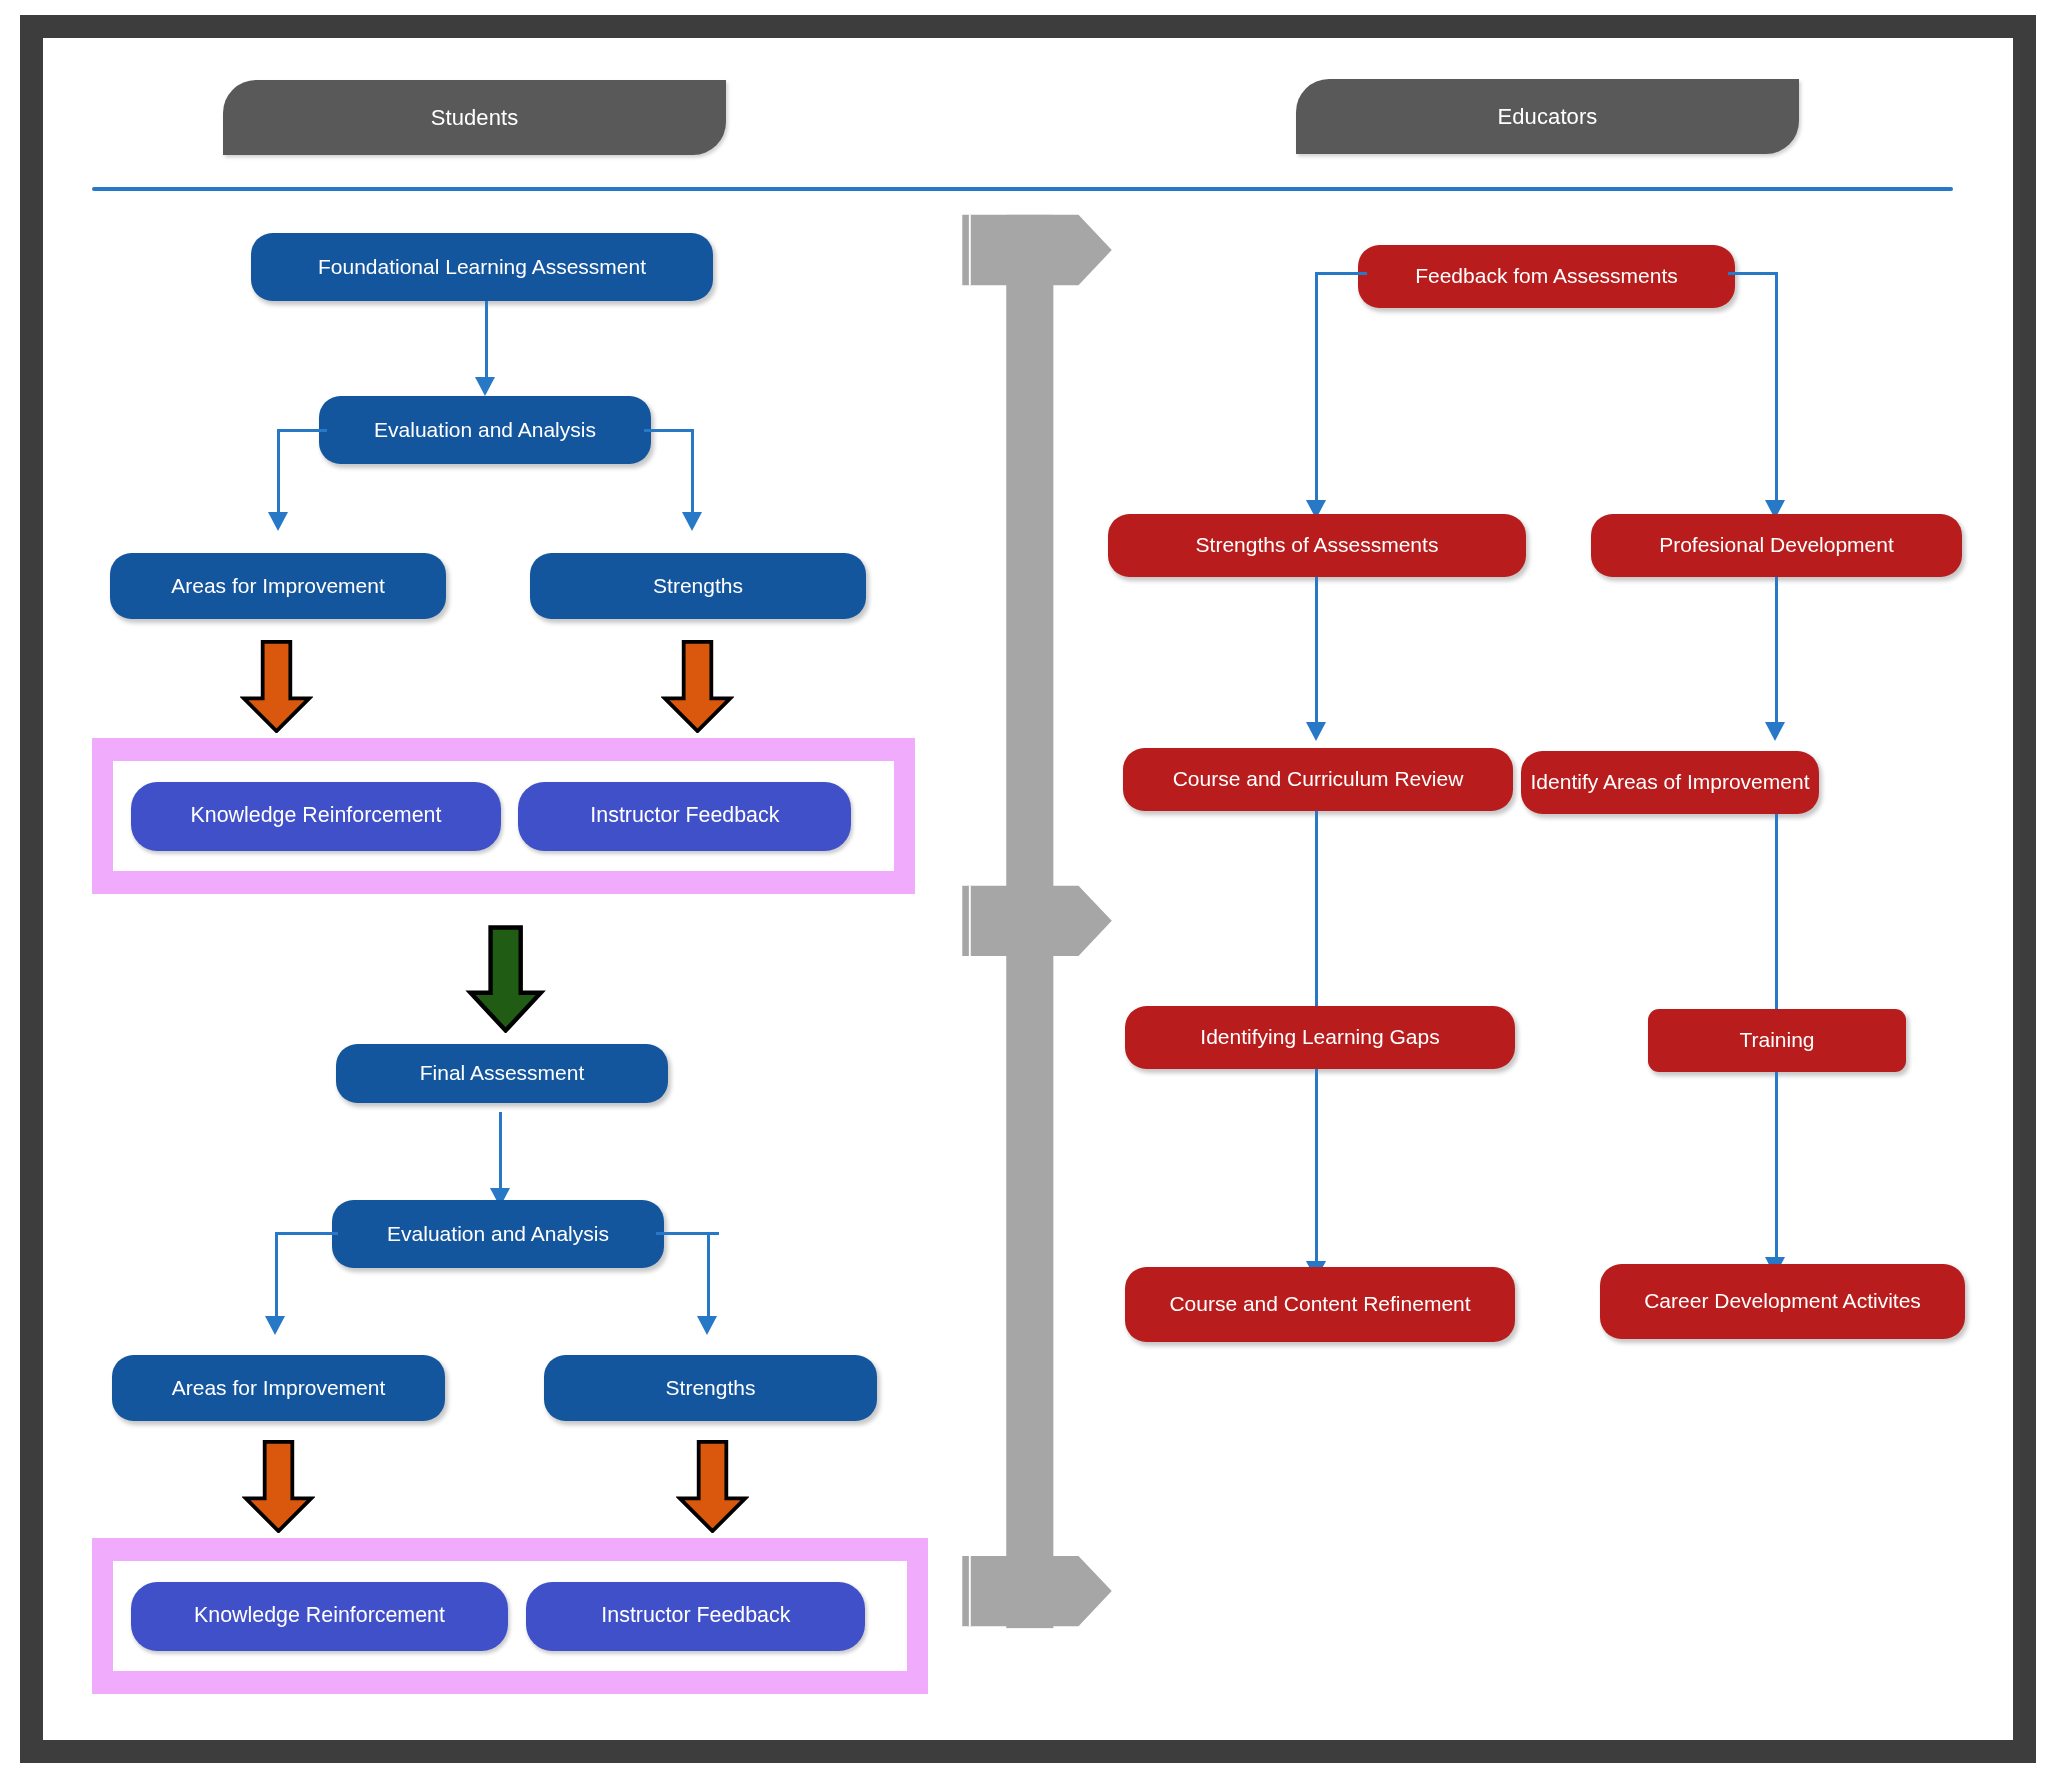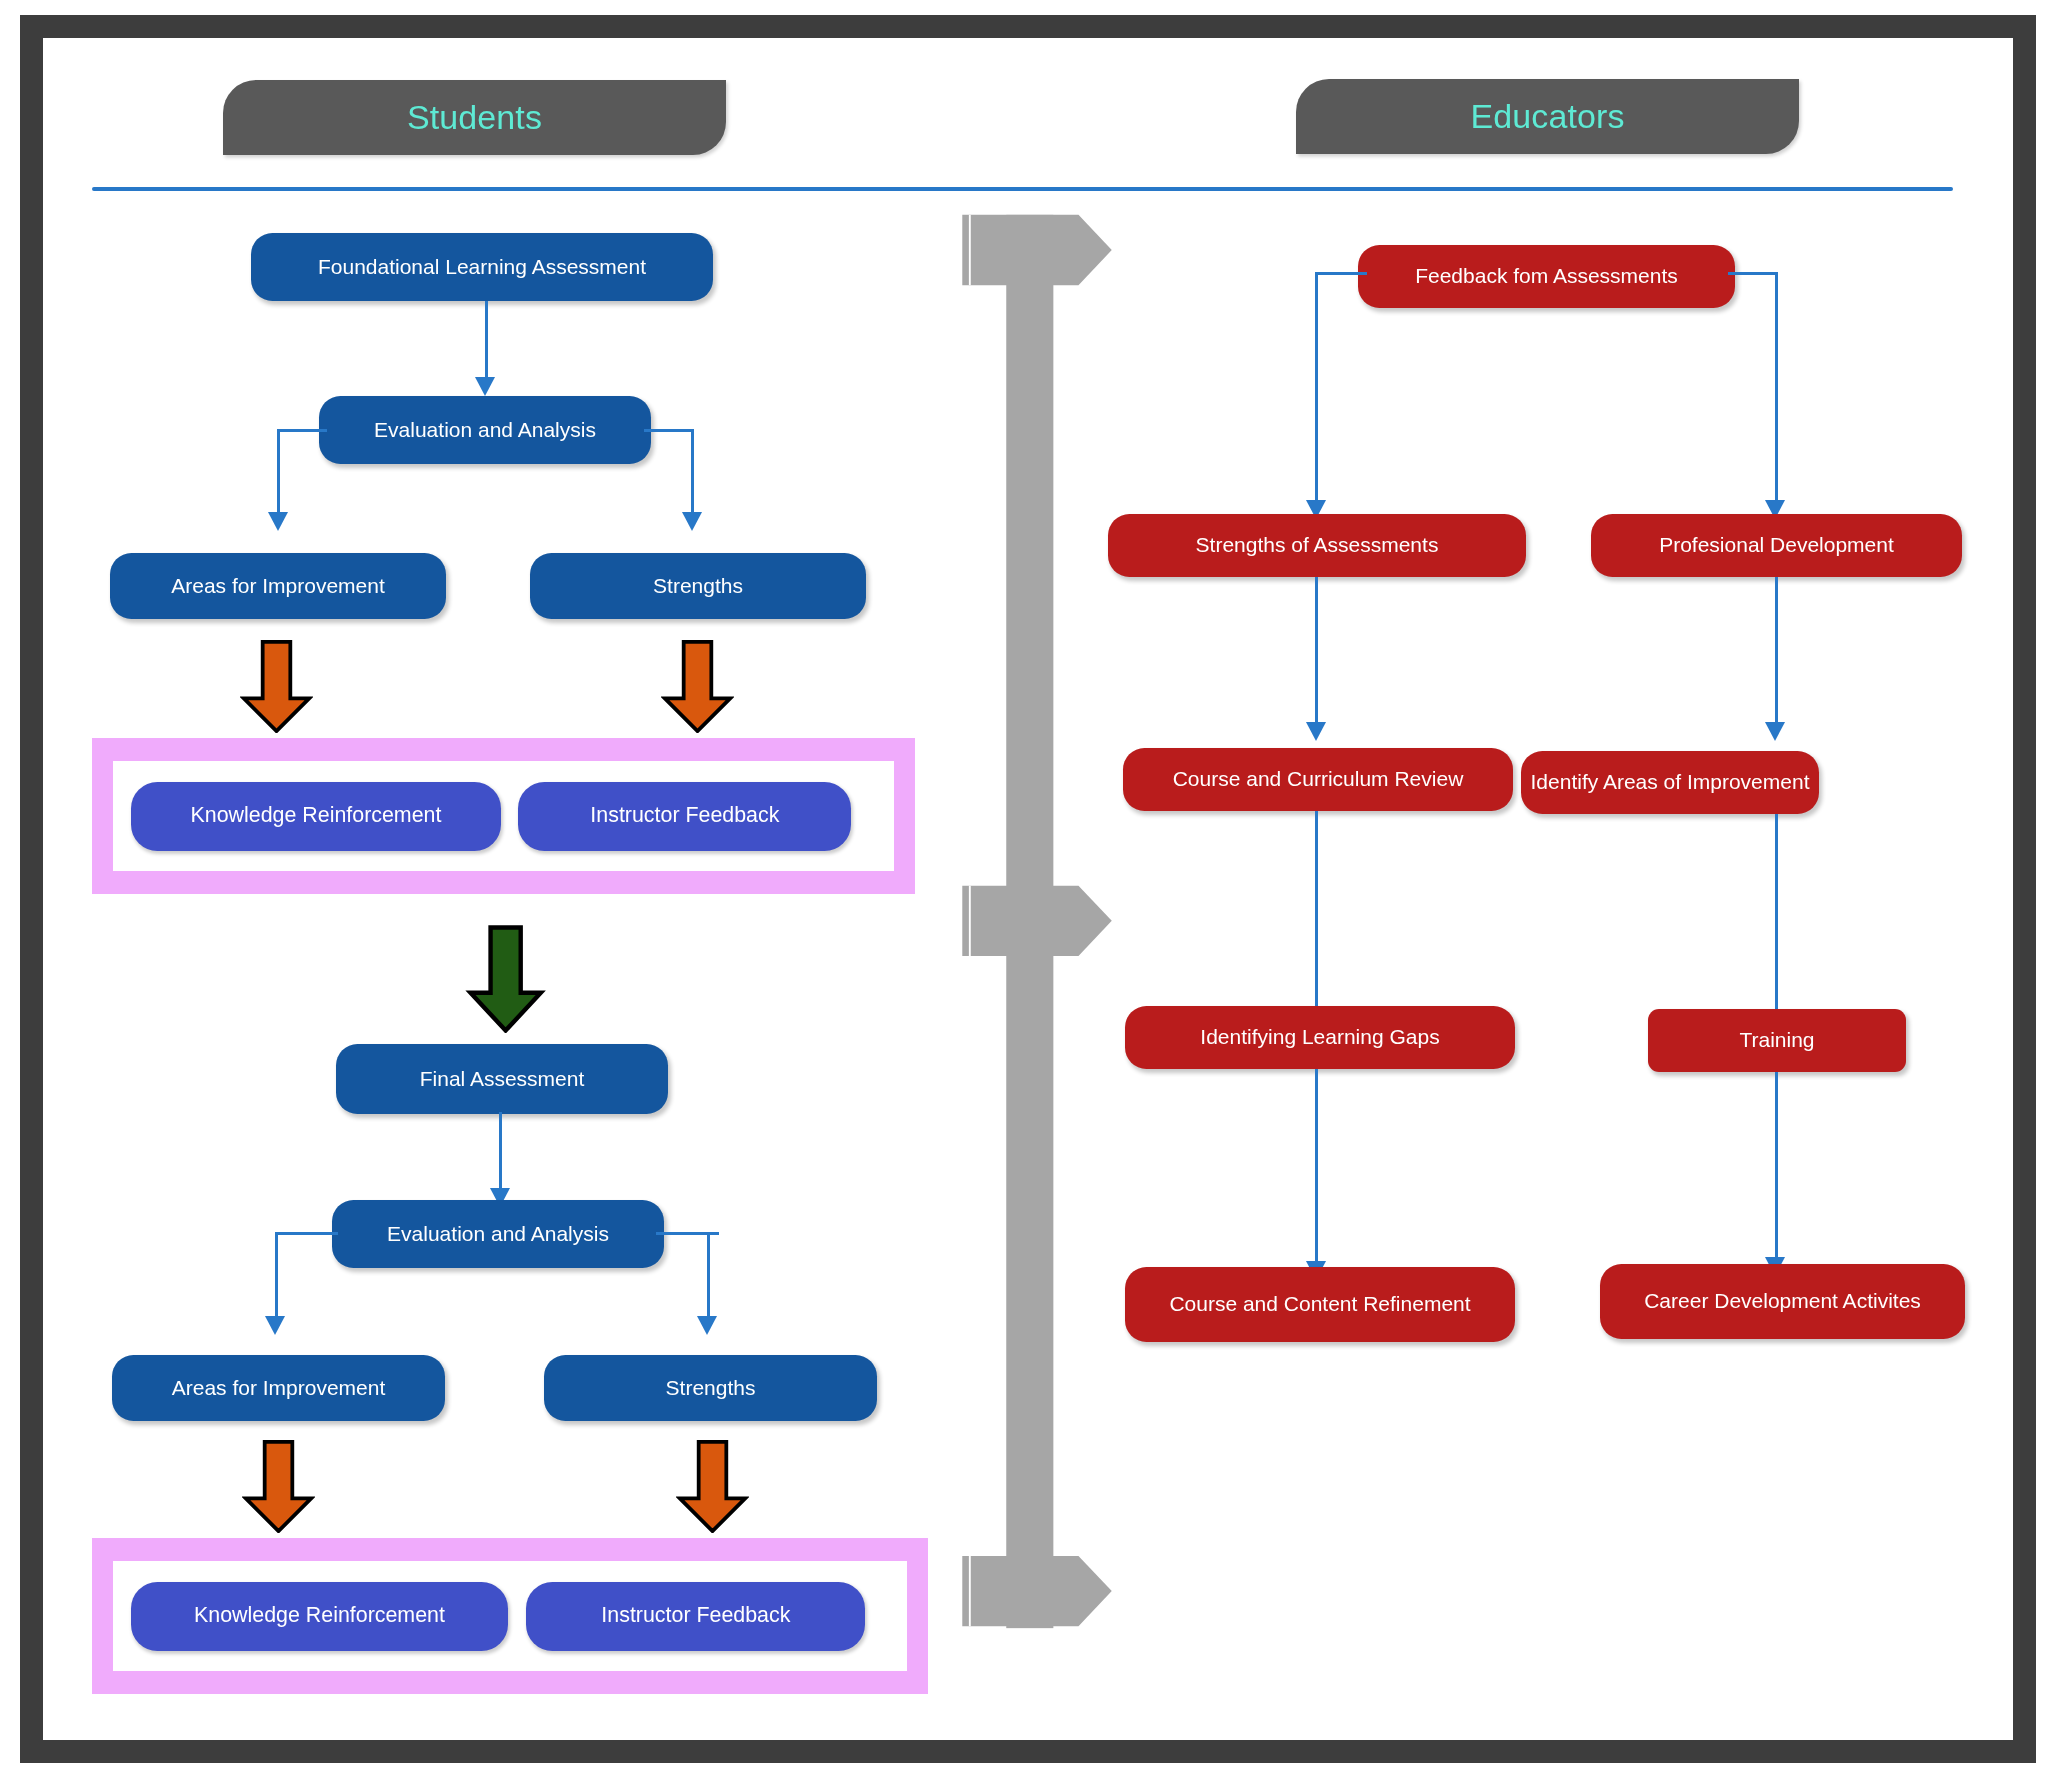--- a/index.html
+++ b/index.html
@@ -17,25 +17,25 @@
     left:20px; top:15px;
     width:2016px; height:1748px;
     border:23px solid #3d3d3d;
     box-sizing:border-box;
     background:#ffffff;
   }
   
   .col-header{
     position:absolute;
     background:#595959;
-    color:#5eead4;
+    color:#ffffff;
     display:flex;
     align-items:center;
     justify-content:center;
-    font-size:34px;
+    font-size:22px;
     letter-spacing:0.1px;
     box-shadow:1.9px 2.5px 3.8px rgba(0,0,0,.18);
   }
   #header-students{
     left:223px; top:80px; width:503px; height:75px;
     border-radius:33px 0 33px 0;
   }
   #header-educators{
     left:1296px; top:79px; width:503px; height:75px;
     border-radius:33px 0 33px 0;
@@ -157,21 +157,21 @@
       <div class="node purple" style="position:relative;left:35px;top:0;width:333px;height:69px;box-shadow:1.9px 2.5px 3.8px rgba(0,0,0,.2);">Instructor Feedback</div>
     </div>
   </div>
 
   <div class="block-arrow" style="left:464px;top:925px;">
     <svg width="82" height="108" viewBox="0 0 130 172" xmlns="http://www.w3.org/2000/svg">
       <polygon points="42,4 90,4 90,108 122,108 66,168 10,108 42,108" fill="#215c14" stroke="#000000" stroke-width="7" stroke-linejoin="miter"></polygon>
     </svg>
   </div>
 
-  <div class="node student" style="left:336px;top:1044px;width:332px;height:70px;">Final Assessment</div>
+  <div class="node student" style="left:336px;top:1044px;width:332px;height:59px;">Final Assessment</div>
 
   <div class="vline" style="left:499px;top:1112px;height:82px;"></div>
   <div class="arrowhead" style="left:490px;top:1188px;"></div>
 
   <div class="node student" style="left:332px;top:1200px;width:332px;height:68px;">Evaluation and Analysis</div>
 
   <div class="hline" style="left:275px;top:1232px;width:63px;"></div>
   <div class="vline" style="left:275px;top:1232px;height:88px;"></div>
   <div class="arrowhead" style="left:265px;top:1316px;"></div>
 

